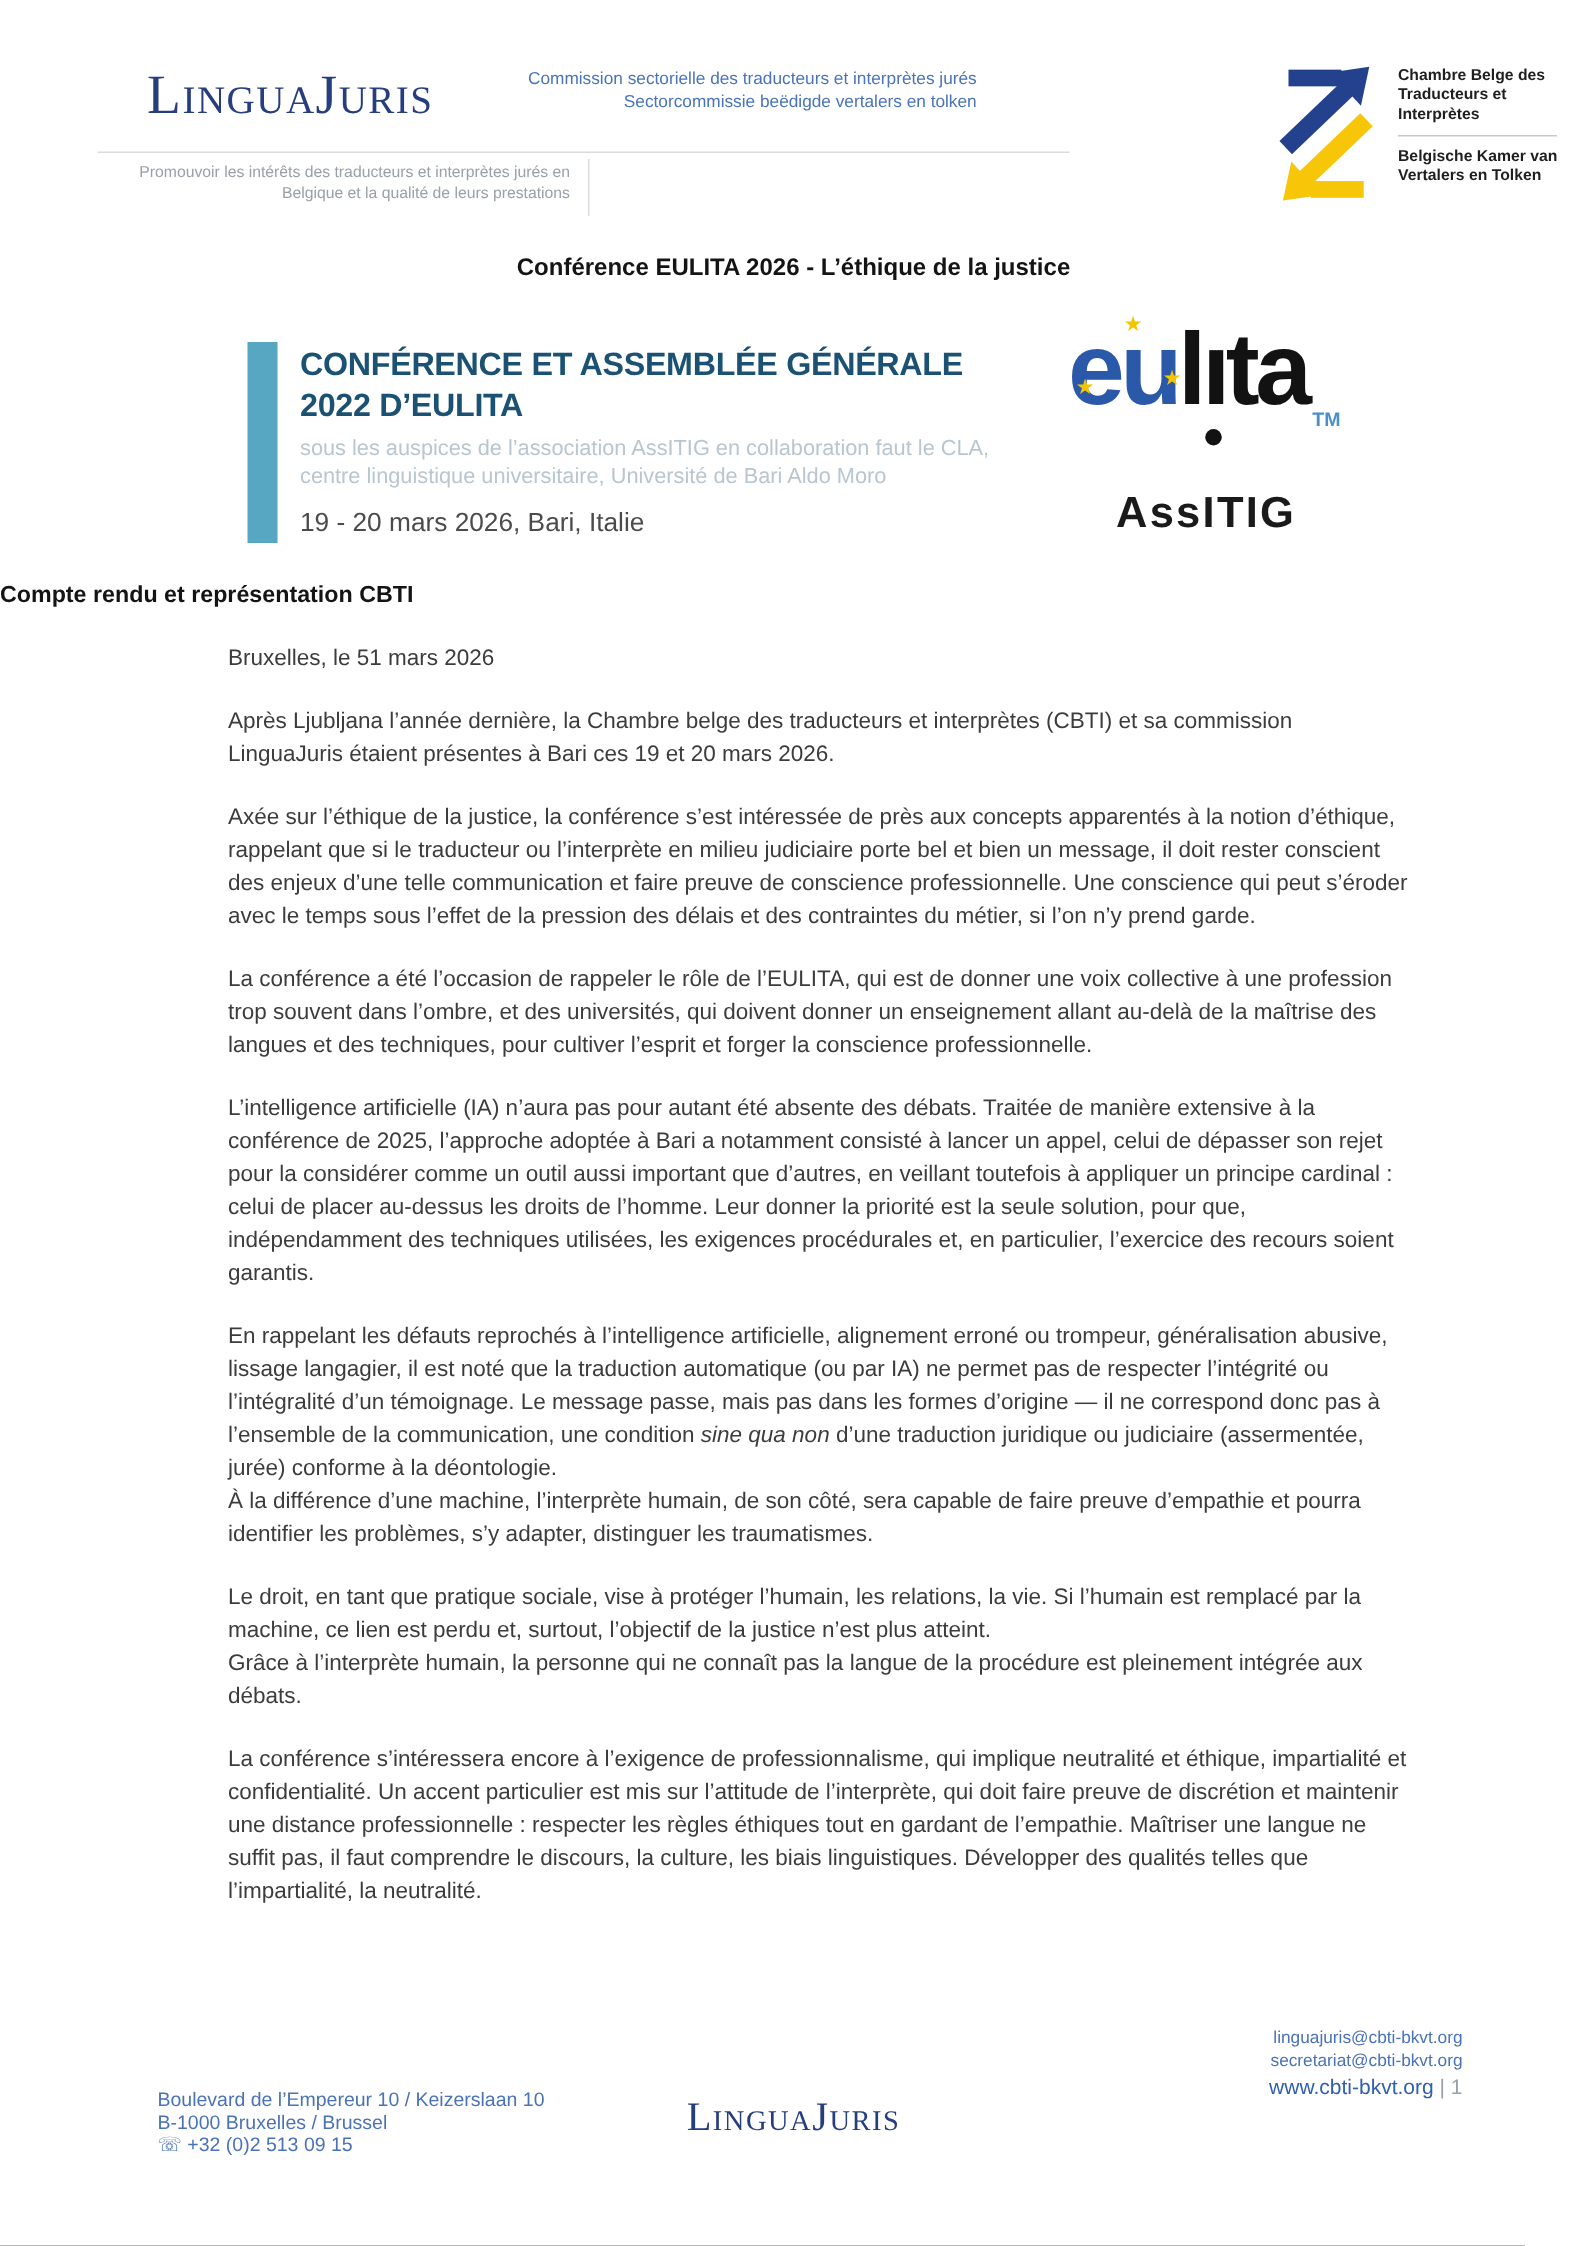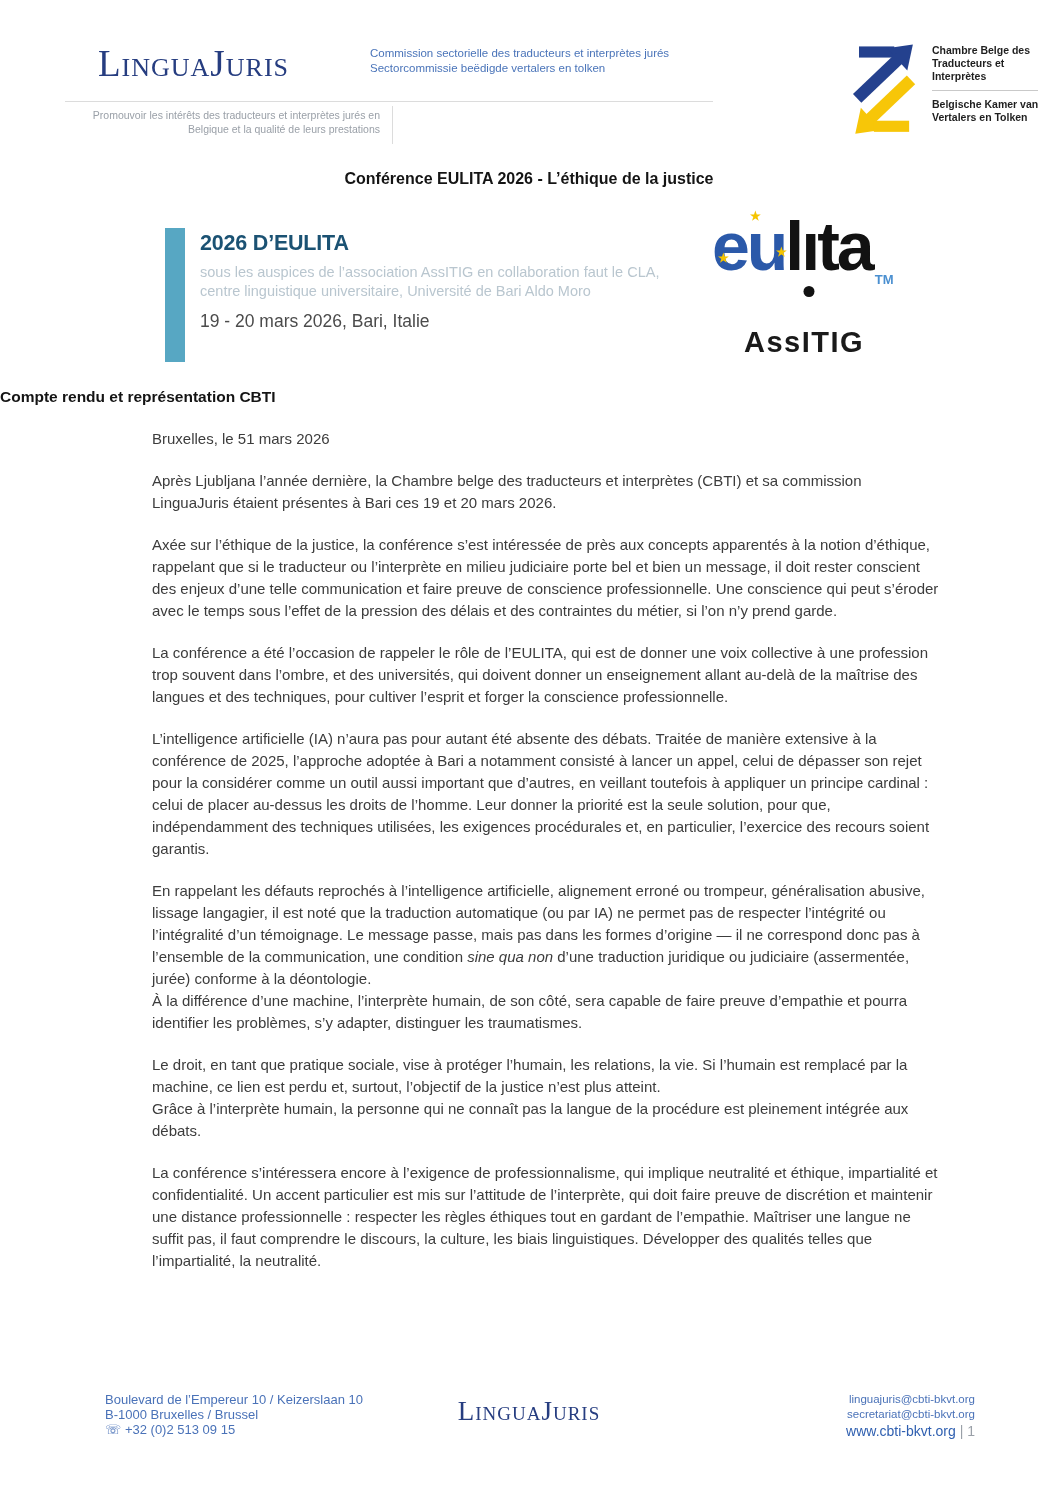--- a/index.html
+++ b/index.html
@@ -9,22 +9,22 @@
     background:#ffffff; overflow:hidden;
     font-family:"Liberation Sans", sans-serif; color:#3c3c3c;
   }
   
   .wordmark {
     font-family:"Liberation Serif", serif;
     font-variant:small-caps; color:#263d80; letter-spacing:1px;
   }
   .hdr-wordmark { position:absolute; left:98px; top:42px; font-size:37px; }
   .hdr-commission {
-    position:absolute; left:370px; top:46px;
-    font-size:11.5px; line-height:15px; color:#4a74b9;
+    position:absolute; left:352px; top:46px;
+    font-size:11.5px; line-height:15px; color:#4a74b9;text-align:right;
   }
   .cbti { position:absolute; left:846px; top:38px; display:flex; gap:8px; }
   .cbti-text { width:118px; font-size:10.5px; line-height:13px; font-weight:bold; color:#1f1f1f; padding-top:6px; }
   .cbti-div { border:none; border-top:1px solid #c9c9c9; margin:7px 0; width:90%; }
   .hdr-rule { position:absolute; left:65px; top:101px; width:648px; height:1px; background:#dcdcdc; }
   .tagline { position:absolute; top:108px; font-size:10.5px; line-height:14px; color:#9aa0a8; }
   .tagline-fr { left:68px; width:312px; text-align:right; }
   .tagline-nl { left:406px; width:300px; text-align:left; }
   .tagline-div { position:absolute; left:392px; top:106px; width:1px; height:38px; background:#dcdcdc; }
   
@@ -52,21 +52,21 @@
   .assitig { position:absolute; left:744px; top:326px; font-size:29px; color:#1a1a1a; letter-spacing:1.5px; font-weight:bold; }
   
   .section-title { position:absolute; left:0; top:388px; width:1058px; text-align:left; font-size:15.5px; font-weight:bold; color:#141414; }
   .body-text { position:absolute; left:152px; top:428px; width:790px; font-size:15px; line-height:22px; color:#3c3c3c; }
   .dateline { margin:0 0 20px 0; }
   .para { margin:0 0 20px 0; white-space:pre-wrap; }
   .italic { font-style:italic; }
   
   .ftr-address { position:absolute; left:105px; top:1392px; font-size:13px; line-height:15px; color:#4a72b8; }
   .ftr-wordmark { position:absolute; left:0; top:1396px; width:1058px; text-align:center; font-size:27px; }
-  .ftr-right { position:absolute; right:83px; top:1392px; text-align:right; }
+  .ftr-right { position:absolute; right:83px; top:1352px; text-align:right; }
   .ftr-emails { font-size:11.5px; line-height:15px; color:#4a72b8; }
   .ftr-emails a { color:#4a72b8; text-decoration:none; }
   .ftr-site { margin-top:1px; font-size:14px; }
   .ftr-site a { color:#2f5fb0; text-decoration:none; }
   .ftr-page { color:#9aa0a8; }
 </style>
 </head>
 <body>
 
 <div class="page">
@@ -100,21 +100,22 @@
 
   <div class="hdr-rule"></div>
   <div class="tagline tagline-fr">Promouvoir les intérêts des traducteurs et interprètes jurés en Belgique et la qualité de leurs prestations</div>
   <div class="tagline-div"></div>
 
   <div class="doc-title">Conférence EULITA 2026 - L’éthique de la justice</div>
 
   <div class="banner-bar"></div>
   <div class="banner-body">
     <div class="banner-title">
-      <div>2026 D’EULITA</div>
+      <div>CONFÉRENCE ET ASSEMBLÉE GÉNÉRALE</div>
+      <div>2022 D’EULITA</div>
     </div>
     <div class="banner-sub">
       <div>sous les auspices de l’association AssITIG en collaboration faut le CLA,</div>
       <div>centre linguistique universitaire, Université de Bari Aldo Moro</div>
     </div>
     <div class="banner-date">19 - 20 mars 2026, Bari, Italie</div>
   </div>
 
   <div class="eulita">
     <span class="blue">eu</span><span class="black">l</span><span class="idot">ı</span><span class="black">ta</span>

